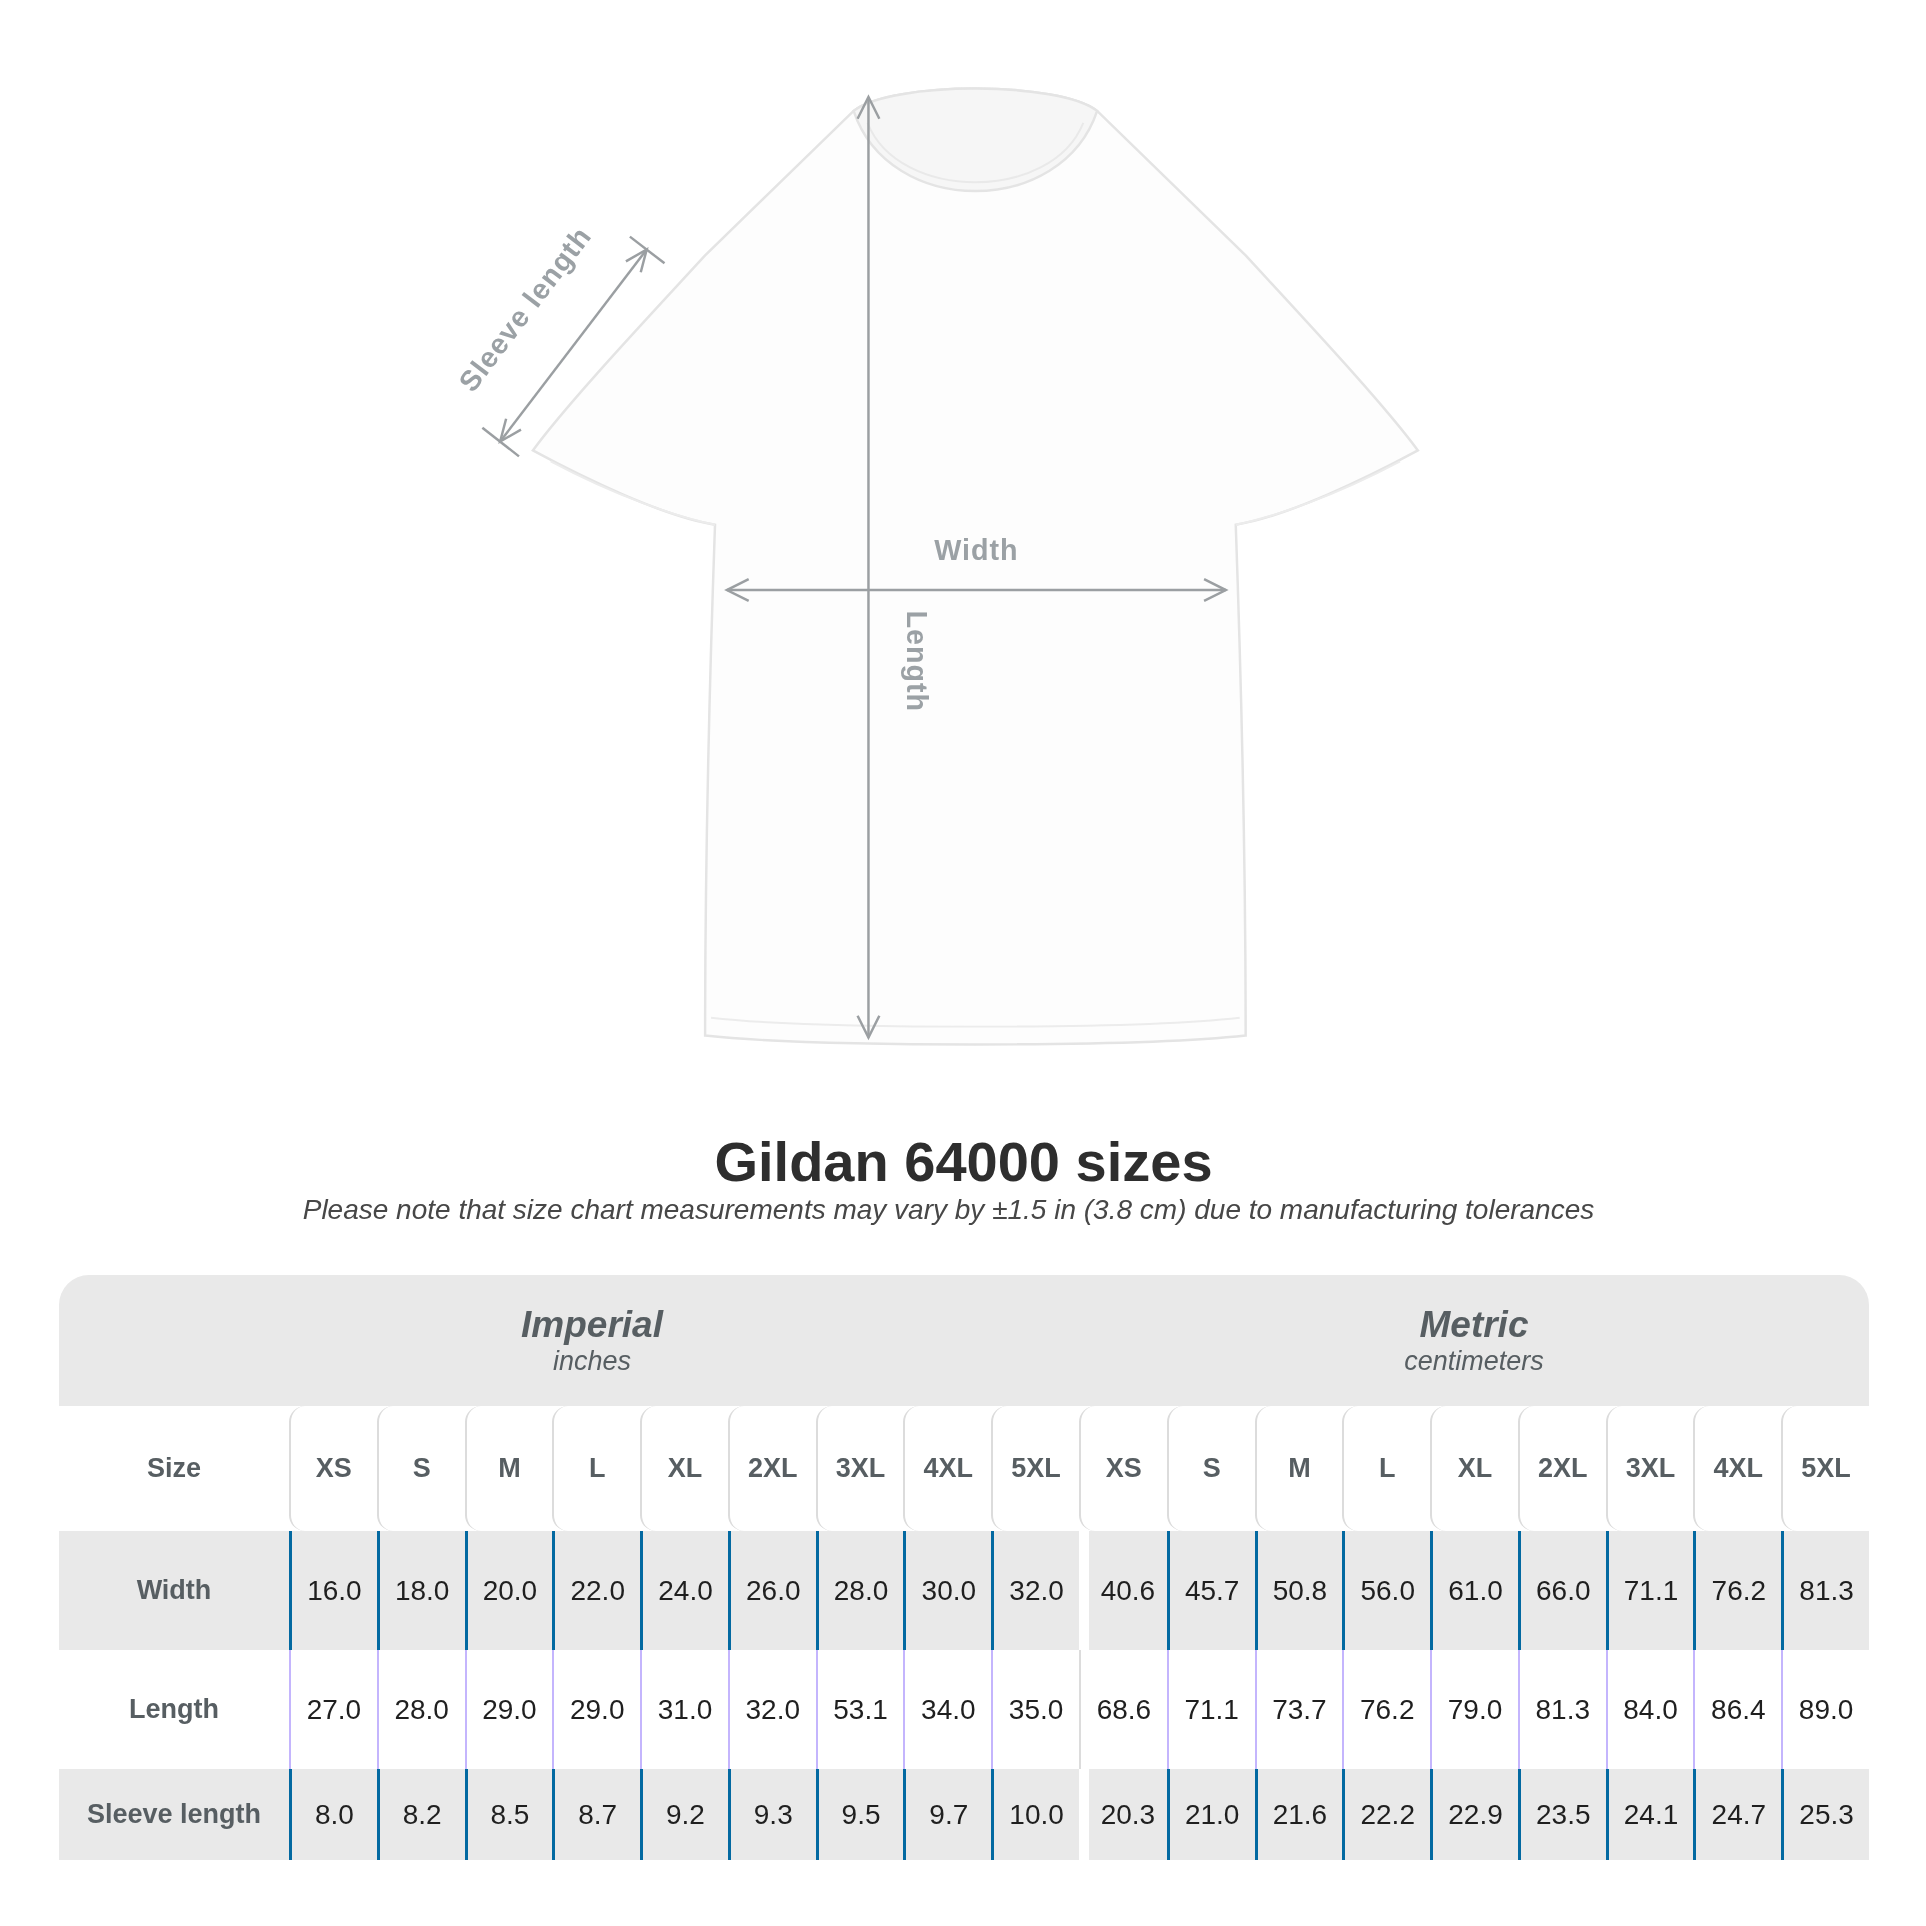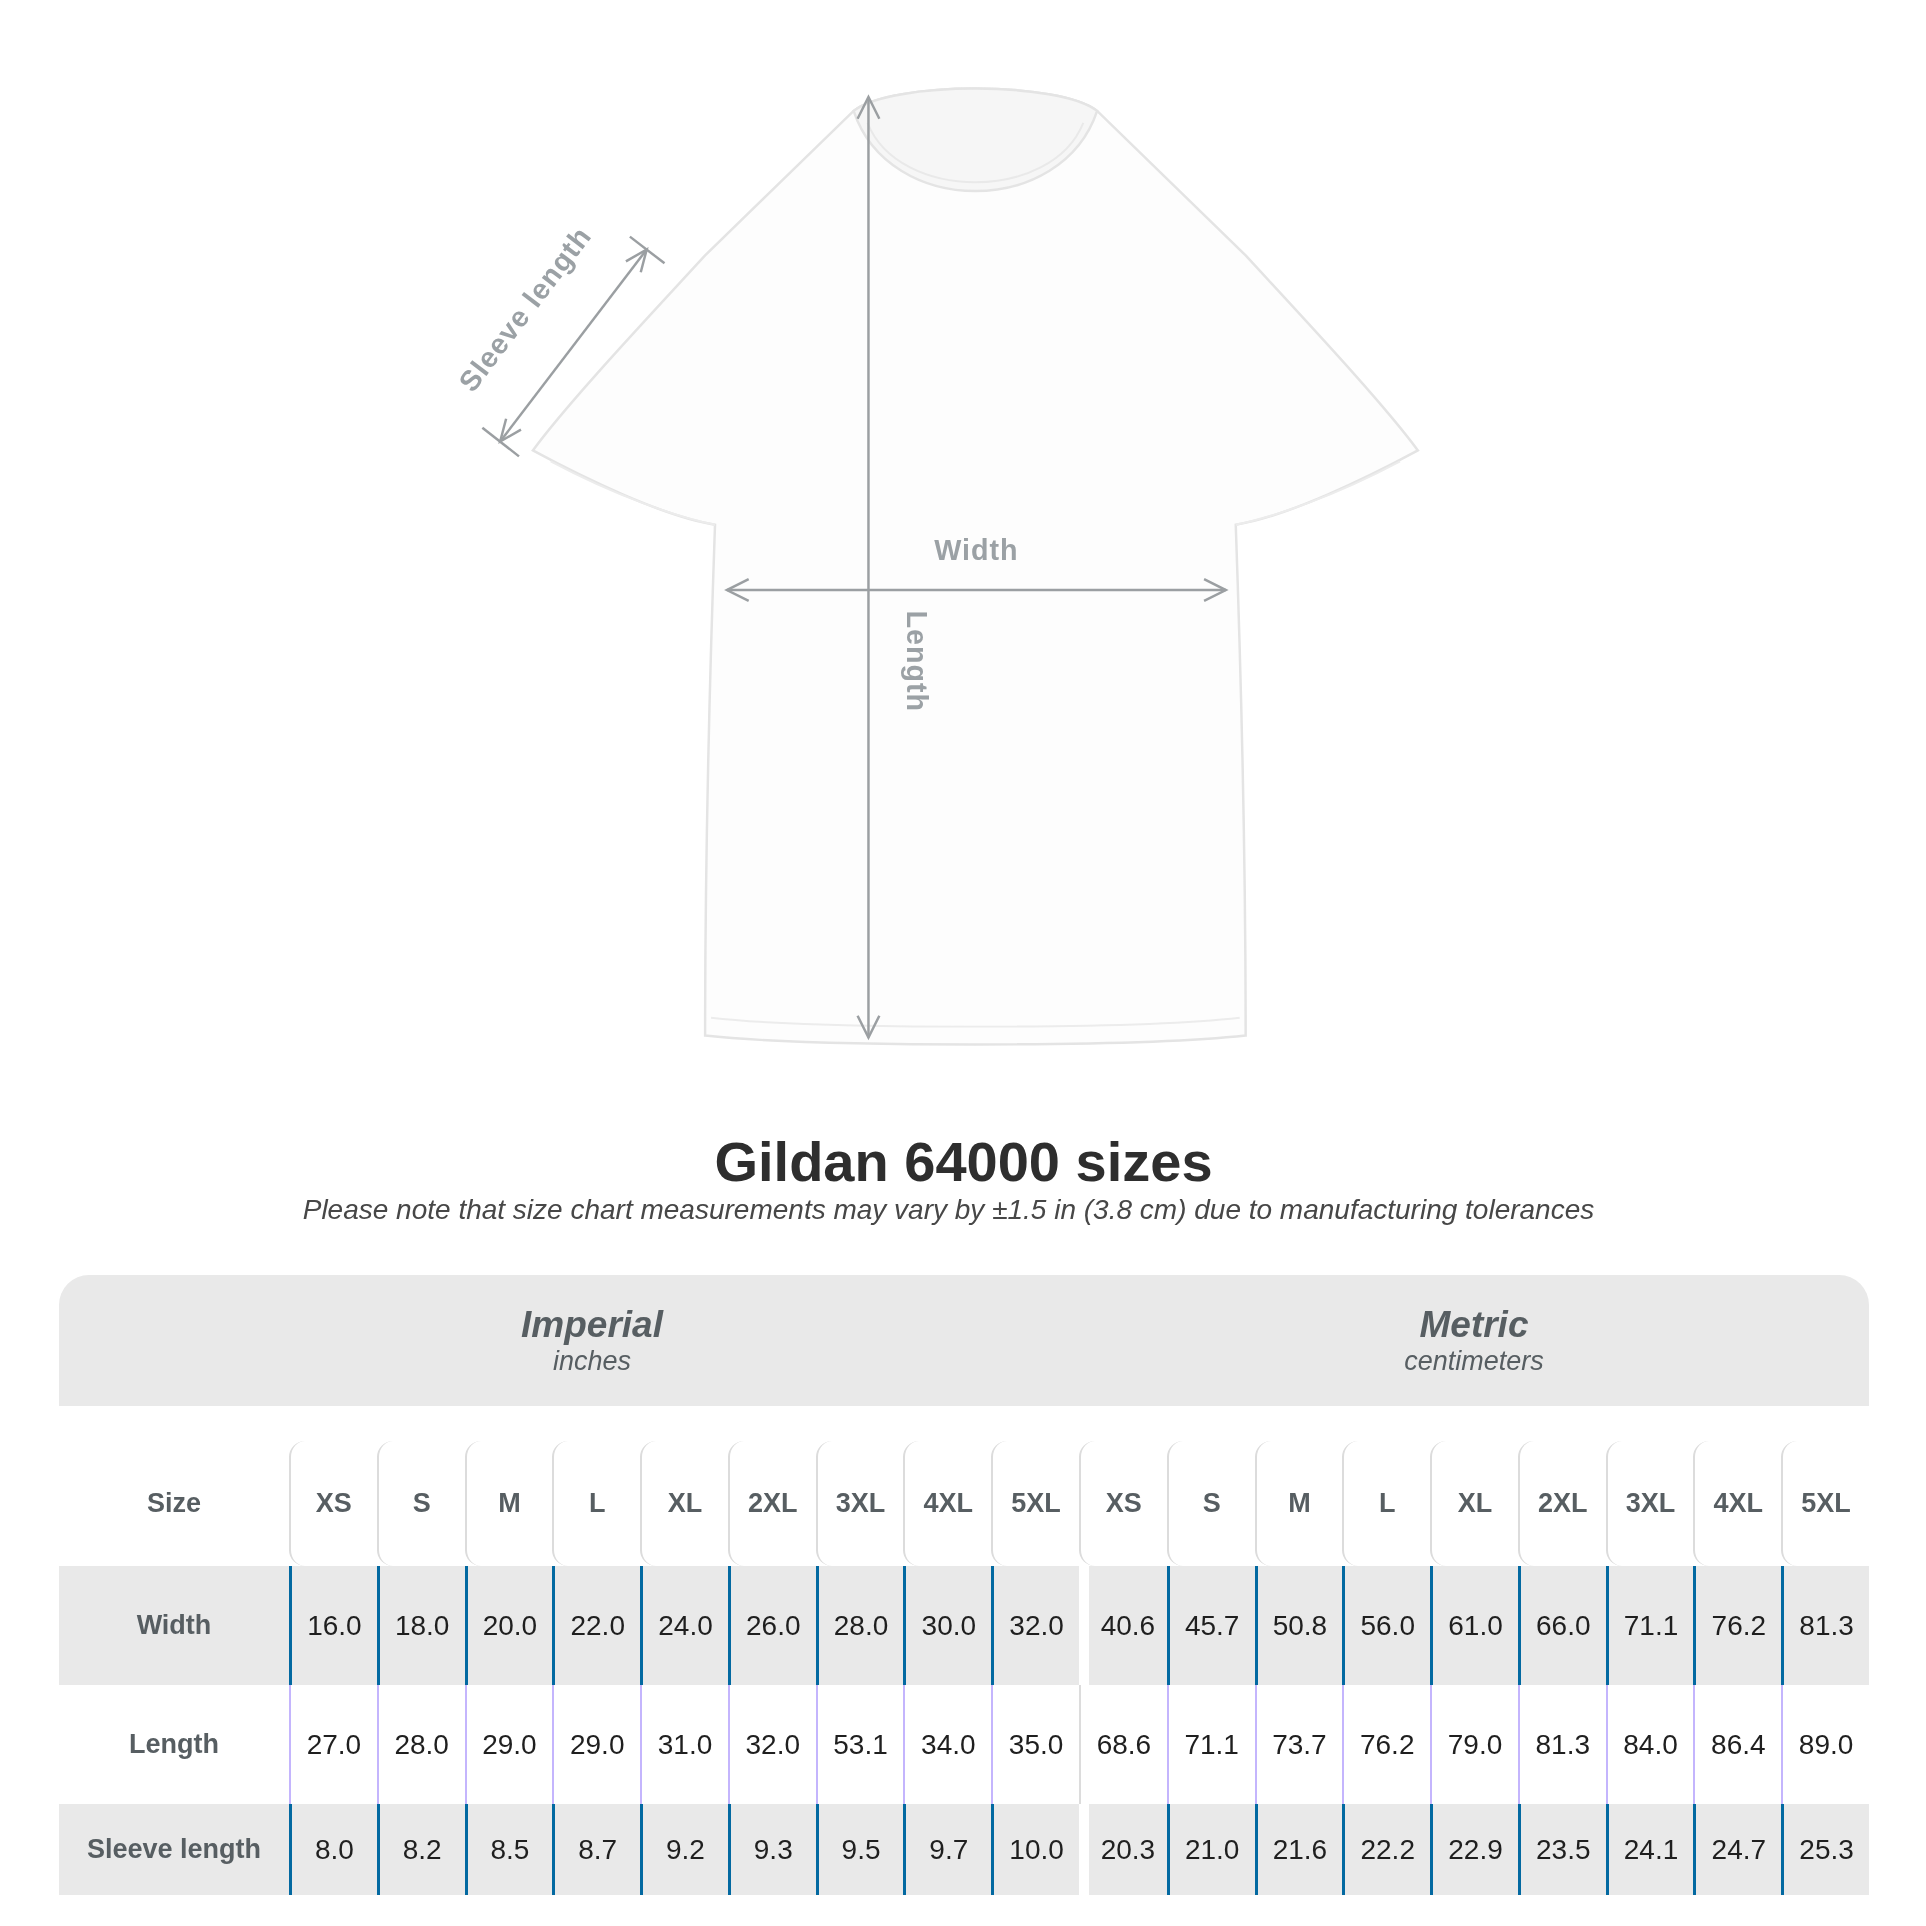--- a/index.html
+++ b/index.html
@@ -21,21 +21,21 @@
   .size-table{position:absolute;left:59px;top:1275px;width:1810px;height:650px;
               border-radius:30px;overflow:hidden;}
   .trow{display:grid;grid-template-columns:230px repeat(18,1fr);}
   .band{height:131px;background:#e9e9e9;}
   .band-cell{display:flex;flex-direction:column;justify-content:center;align-items:center;}
   .band-cell.imperial{grid-column:1 / 11;padding-left:46px;}
   .band-cell.metric{grid-column:11 / 20;}
   .unit-name{font-size:37px;font-weight:bold;font-style:italic;color:#575e62;}
   .unit-sub{font-size:27px;font-style:italic;color:#575e62;}
 
-  .size-row{height:125px;background:#ffffff;margin-top:35px;}
+  .size-row{height:125px;background:#ffffff;}
   .row-width{height:119px;background:#e9e9e9;}
   .row-length{height:119px;background:#ffffff;}
   .row-sleeve{height:91px;background:#e9e9e9;}
 
   .cell{display:flex;align-items:center;justify-content:center;min-width:0;}
   .label-cell{font-size:27px;font-weight:bold;color:#575e62;}
   .head-cell{font-size:27px;font-weight:bold;color:#575e62;border-radius:16px;}
   .val-cell{font-size:28px;color:#1f1f1f;}
 
   .size-row .cell{border-left:2px solid #dcdcdc;}

